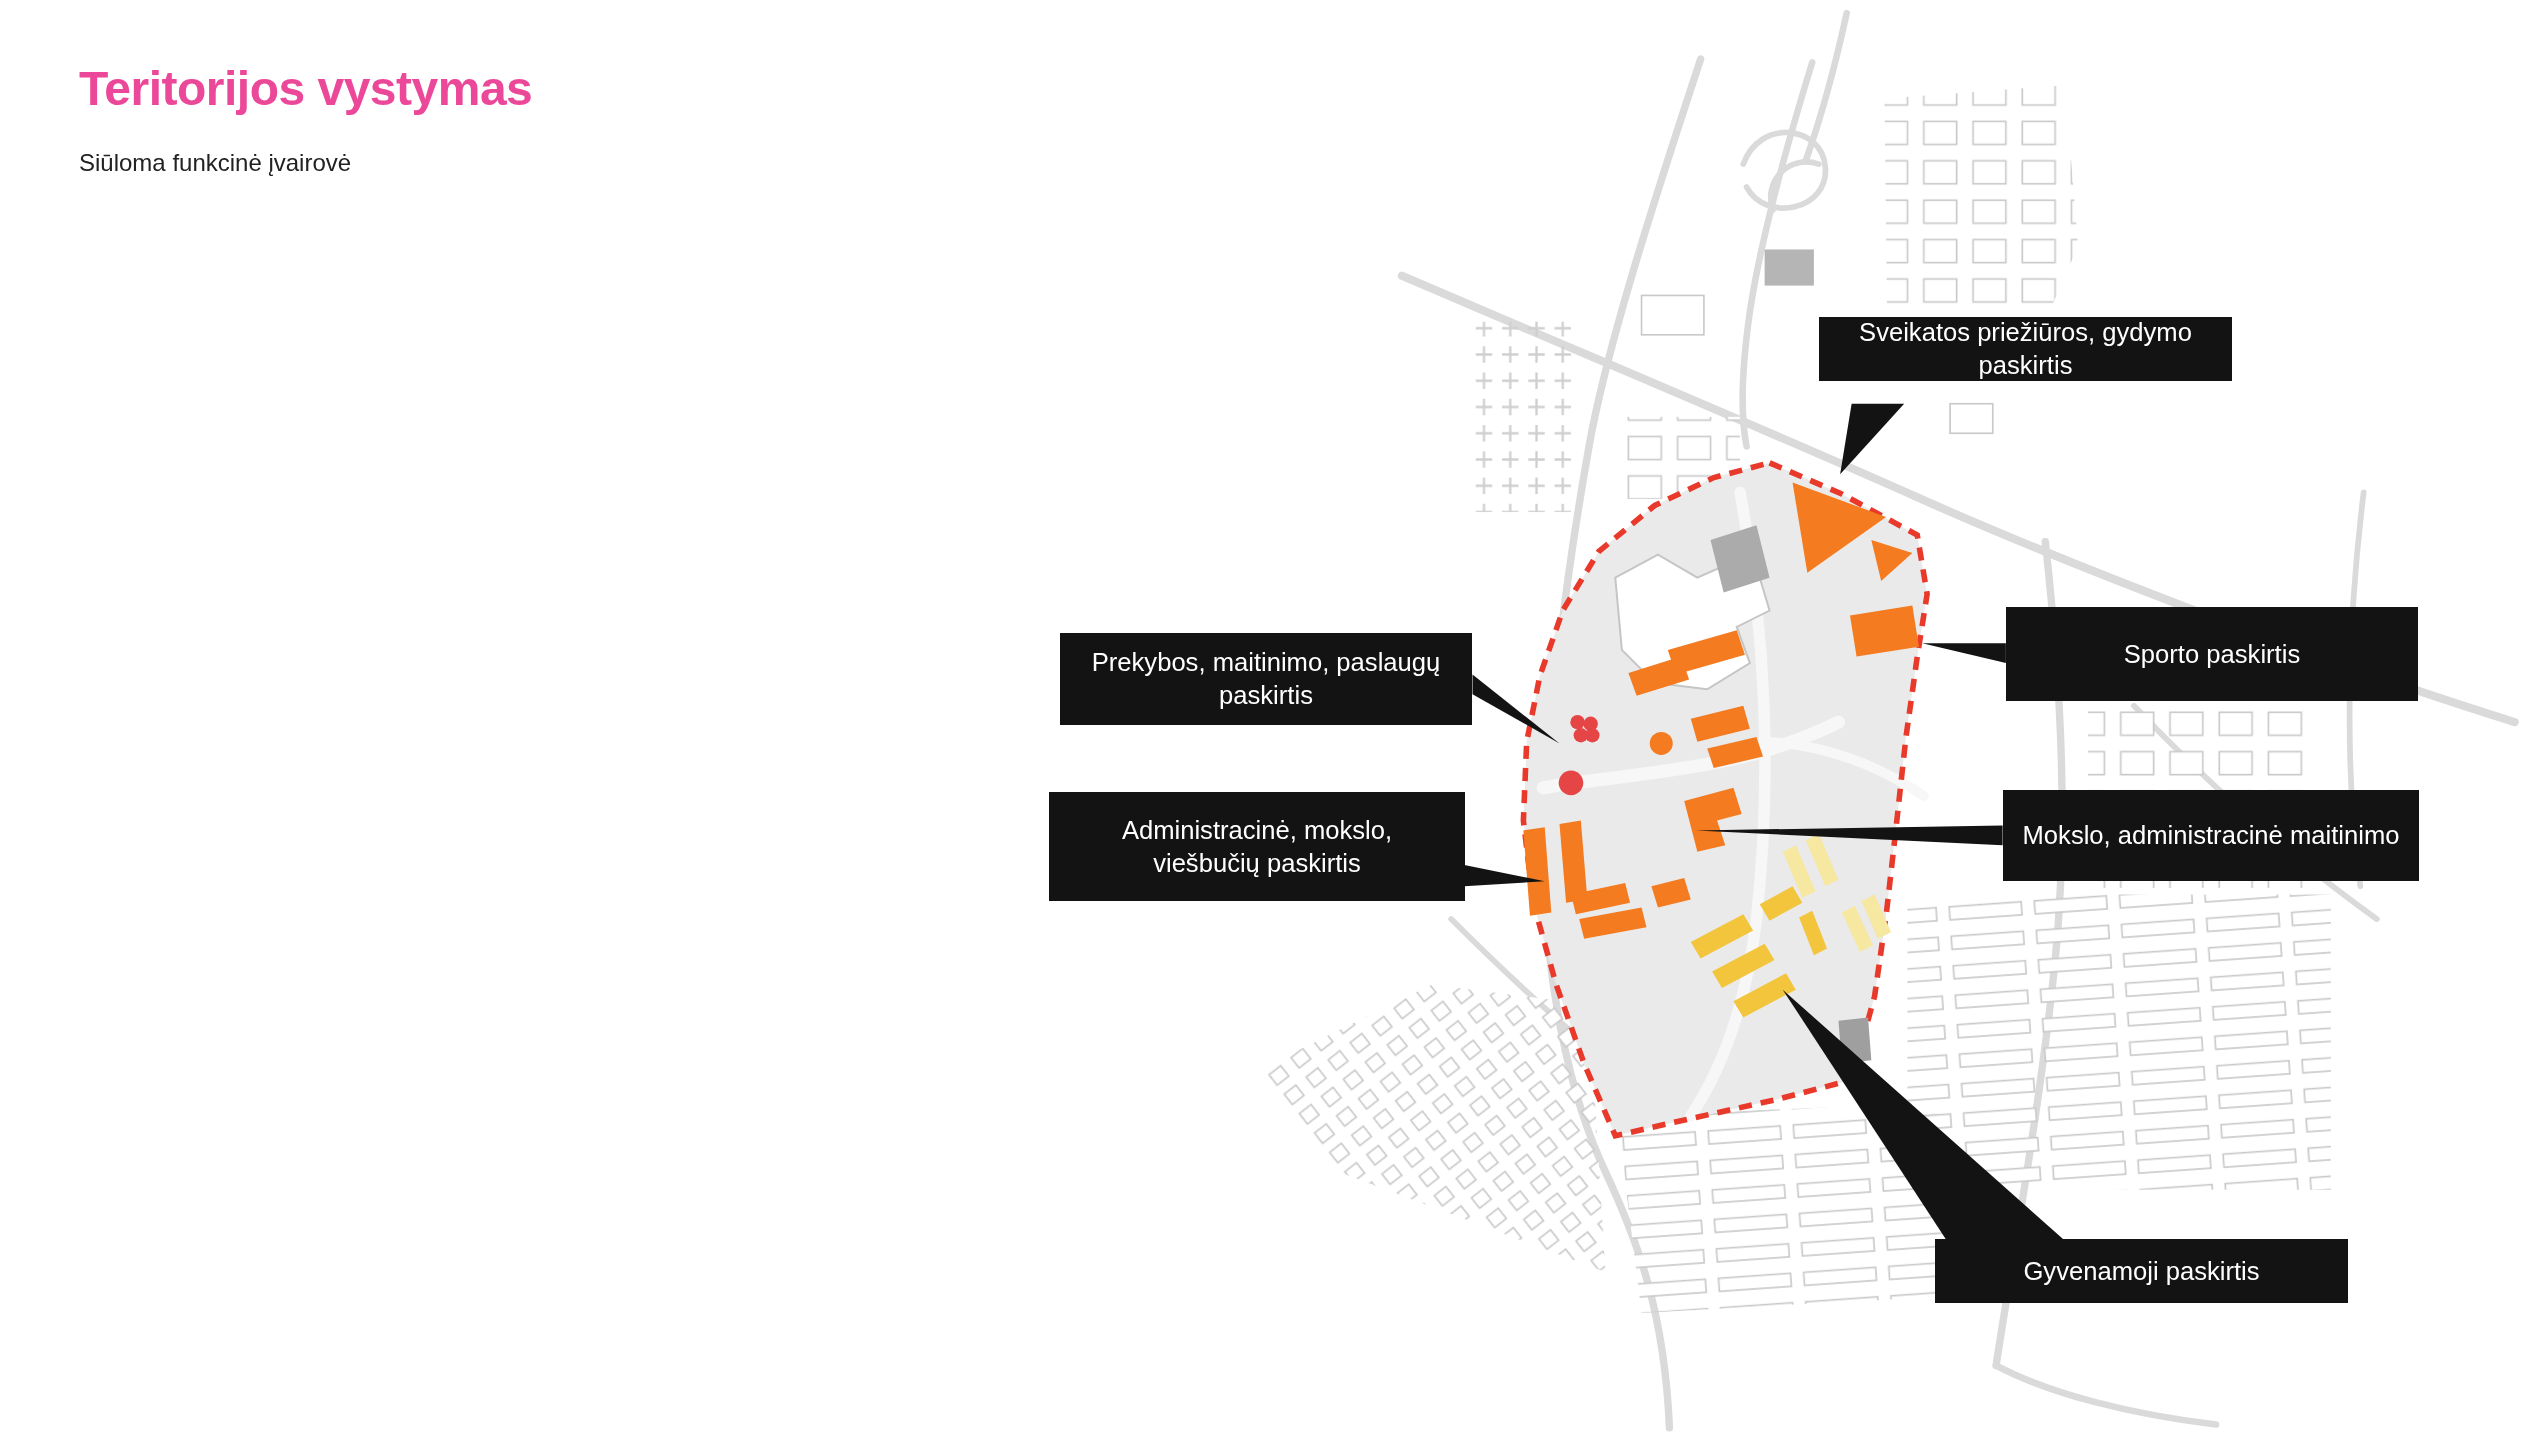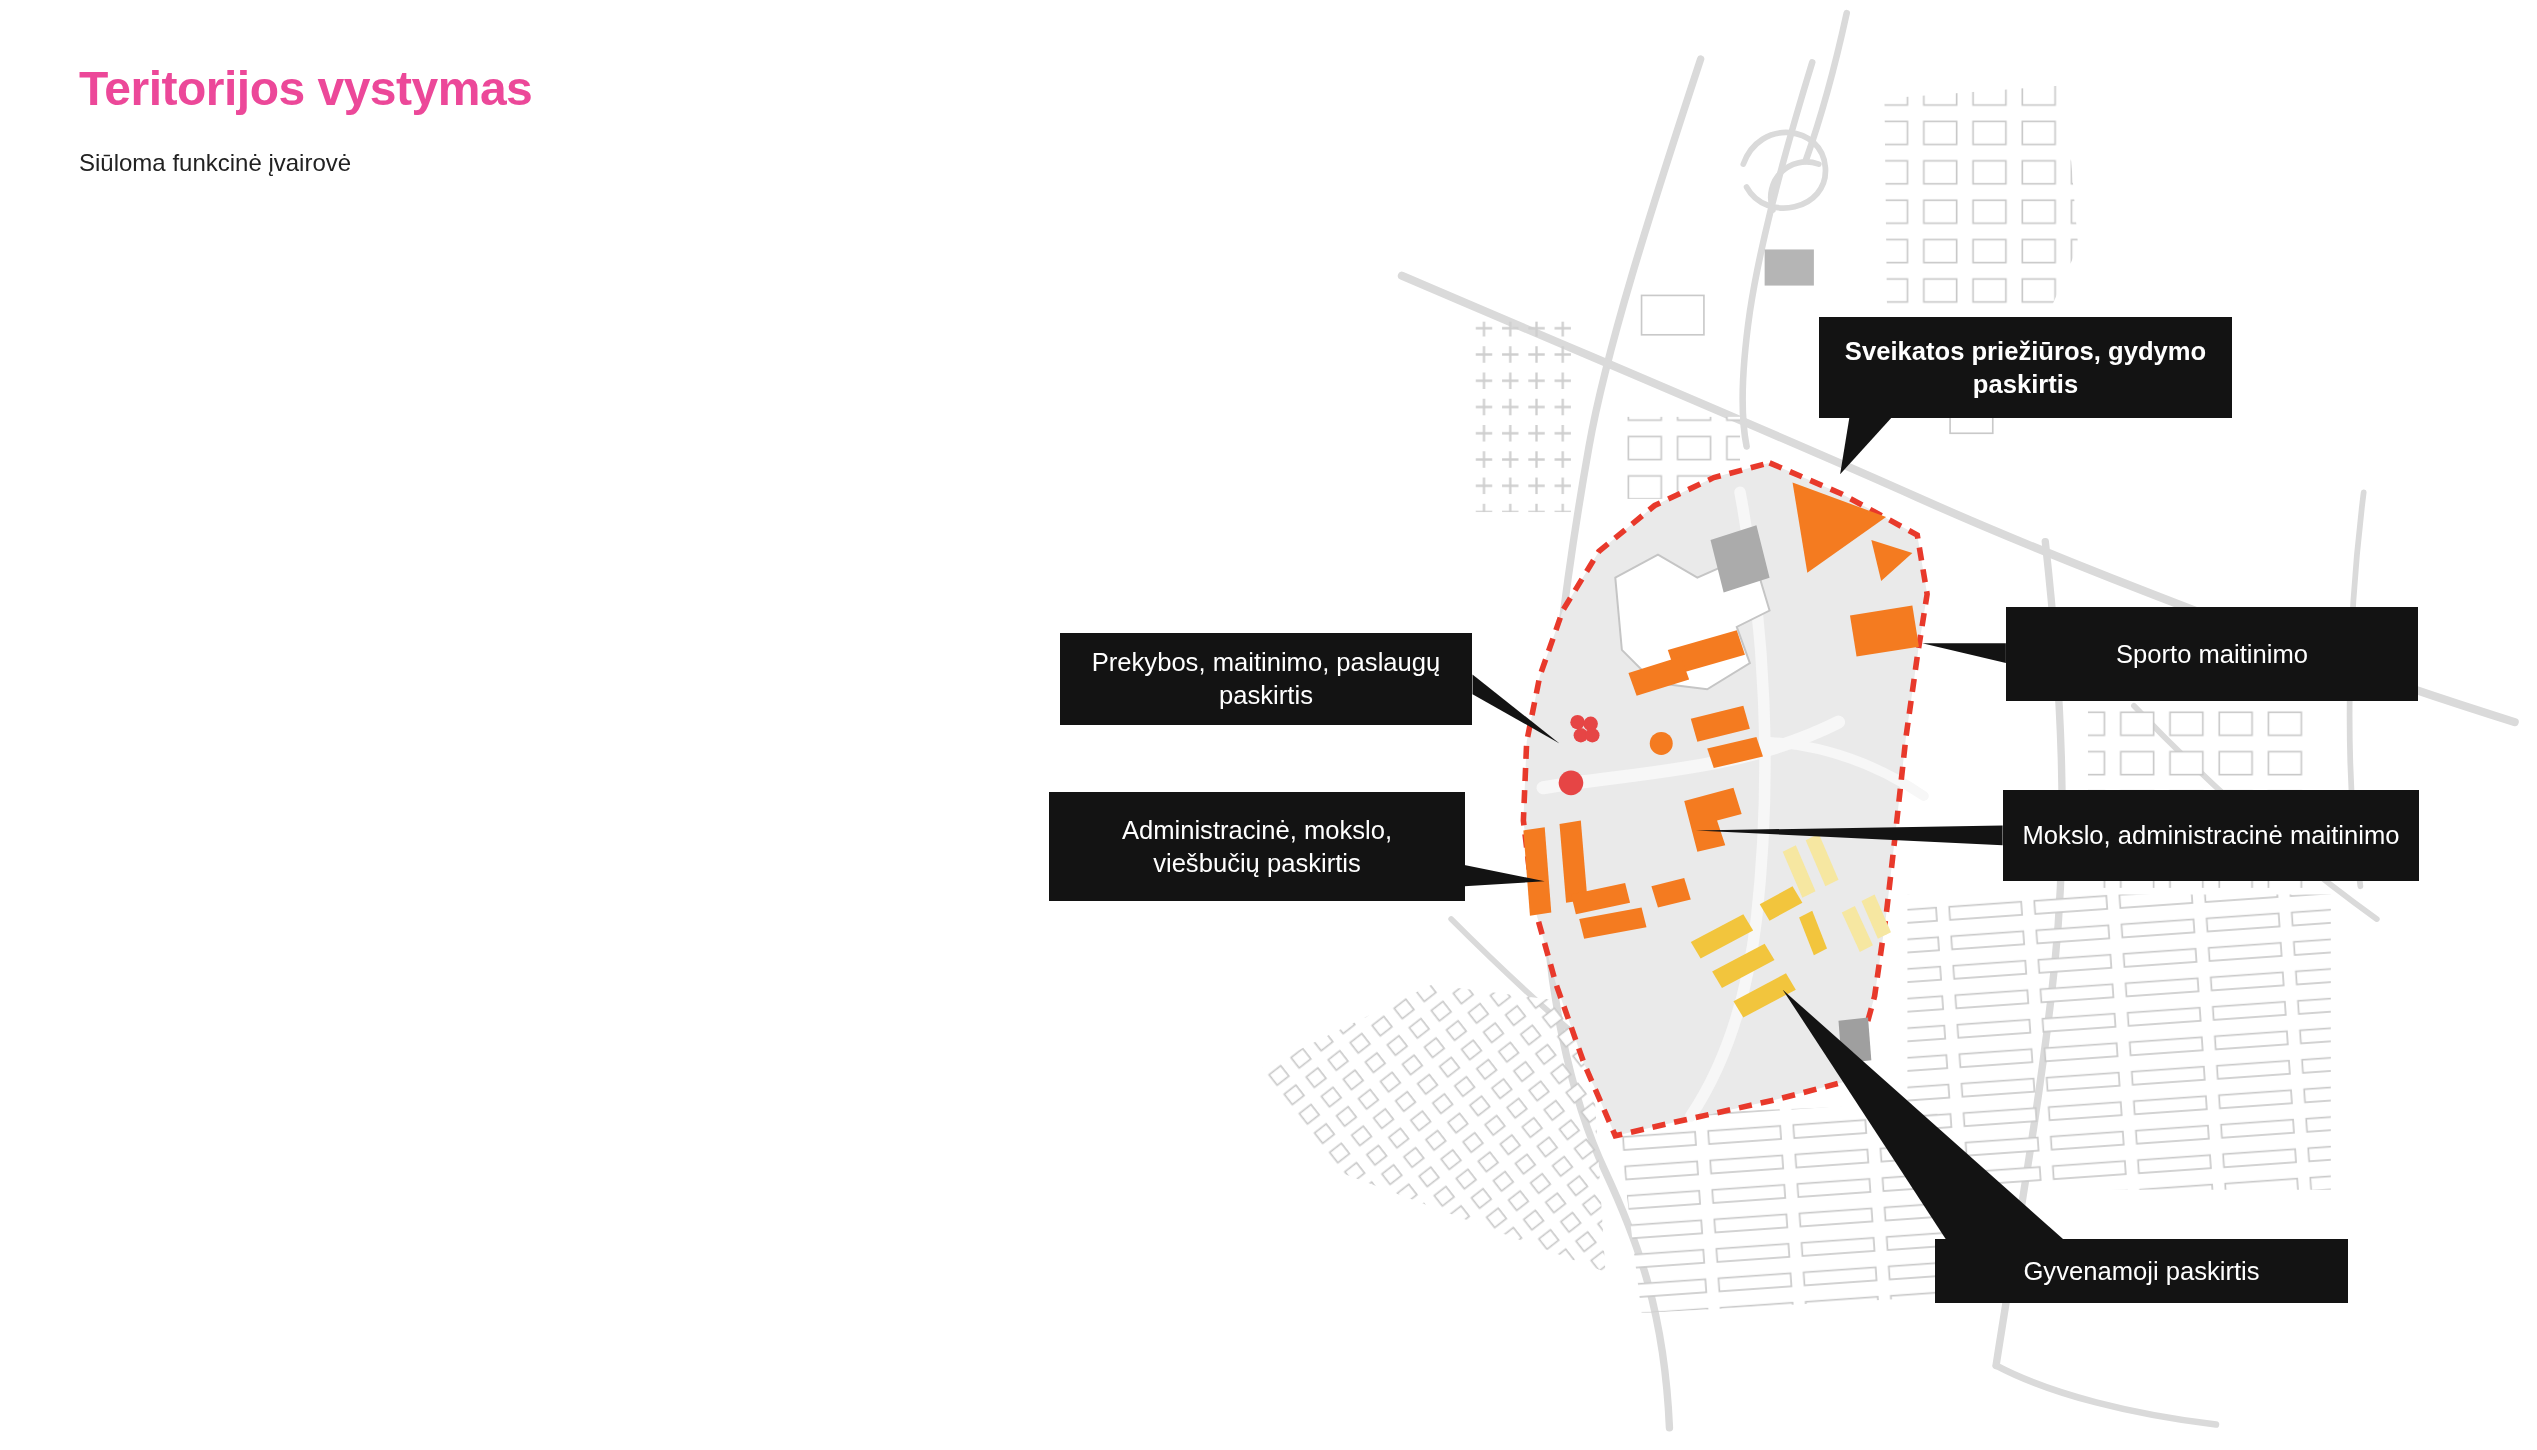--- a/index.html
+++ b/index.html
@@ -10,21 +10,21 @@
   .stage{position:absolute;inset:0;}
   svg.map{position:absolute;left:0;top:0;}
   header{position:absolute;left:79px;top:61px;z-index:5;}
   h1.title{margin:0;font-size:48px;font-weight:700;letter-spacing:-0.5px;color:#ec4899;}
   p.subtitle{margin:33px 0 4px 0;font-size:24px;font-weight:400;color:#222;}
   .callout{
     position:absolute;background:#131313;color:#ffffff;z-index:6;
     display:flex;align-items:center;justify-content:center;text-align:center;
     font-size:25.6px;line-height:1.28;padding:0 17.4px;box-sizing:border-box;
   }
-  #co-healthcare{left:1819px;top:317px;width:413px;height:101px;font-weight:bold;}
+  #co-healthcare{left:1819px;top:317px;width:413px;height:64px;}
   #co-sport{left:2006px;top:607px;width:412px;height:94px;}
   #co-retail{left:1060px;top:633px;width:412px;height:92px;}
   #co-science{left:2003px;top:790px;width:416px;height:91px;}
   #co-admin{left:1049px;top:792px;width:416px;height:109px;}
   #co-residential{left:1935px;top:1239px;width:413px;height:64px;}
 </style>
 </head>
 <body>
 
 <div class="stage">
@@ -147,21 +147,21 @@
 
   <header>
     <h1 class="title">Teritorijos vystymas</h1>
     <p class="subtitle">Siūloma funkcinė įvairovė</p>
   </header>
 
   <div class="callout" id="co-healthcare">
     <span>Sveikatos priežiūros, gydymo paskirtis</span>
   </div>
   <div class="callout" id="co-sport">
-    <span>Sporto maitinimo</span>
+    <span>Sporto paskirtis</span>
   </div>
   <div class="callout" id="co-retail">
     <span>Prekybos, maitinimo, paslaugų paskirtis</span>
   </div>
   <div class="callout" id="co-science">
     <span>Mokslo, administracinė maitinimo</span>
   </div>
   <div class="callout" id="co-admin">
     <span>Administracinė, mokslo, viešbučių paskirtis</span>
   </div>

